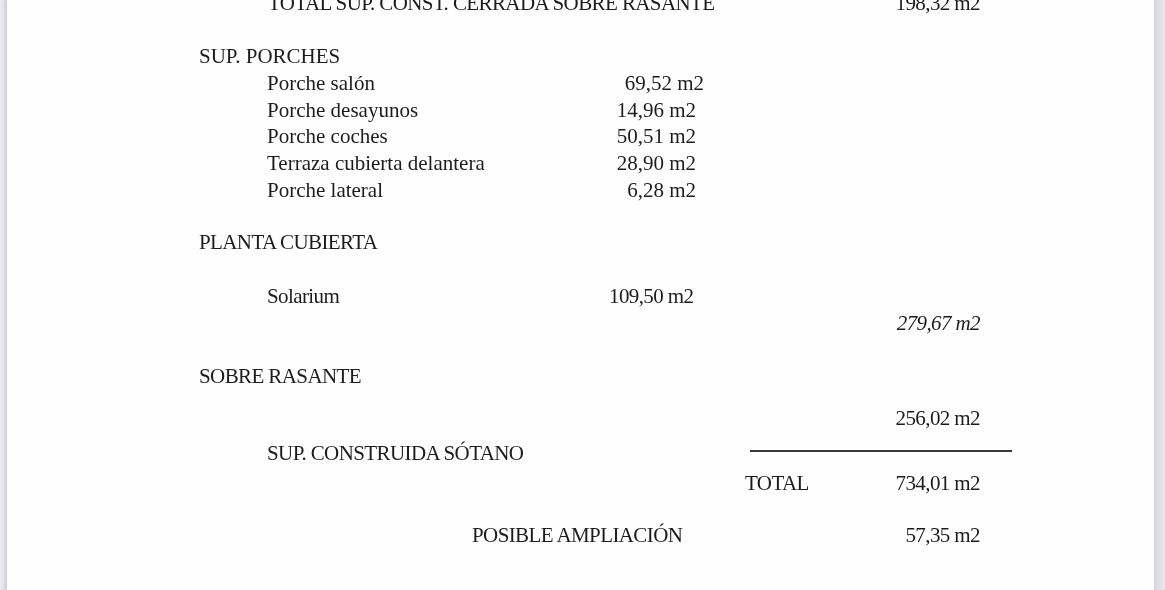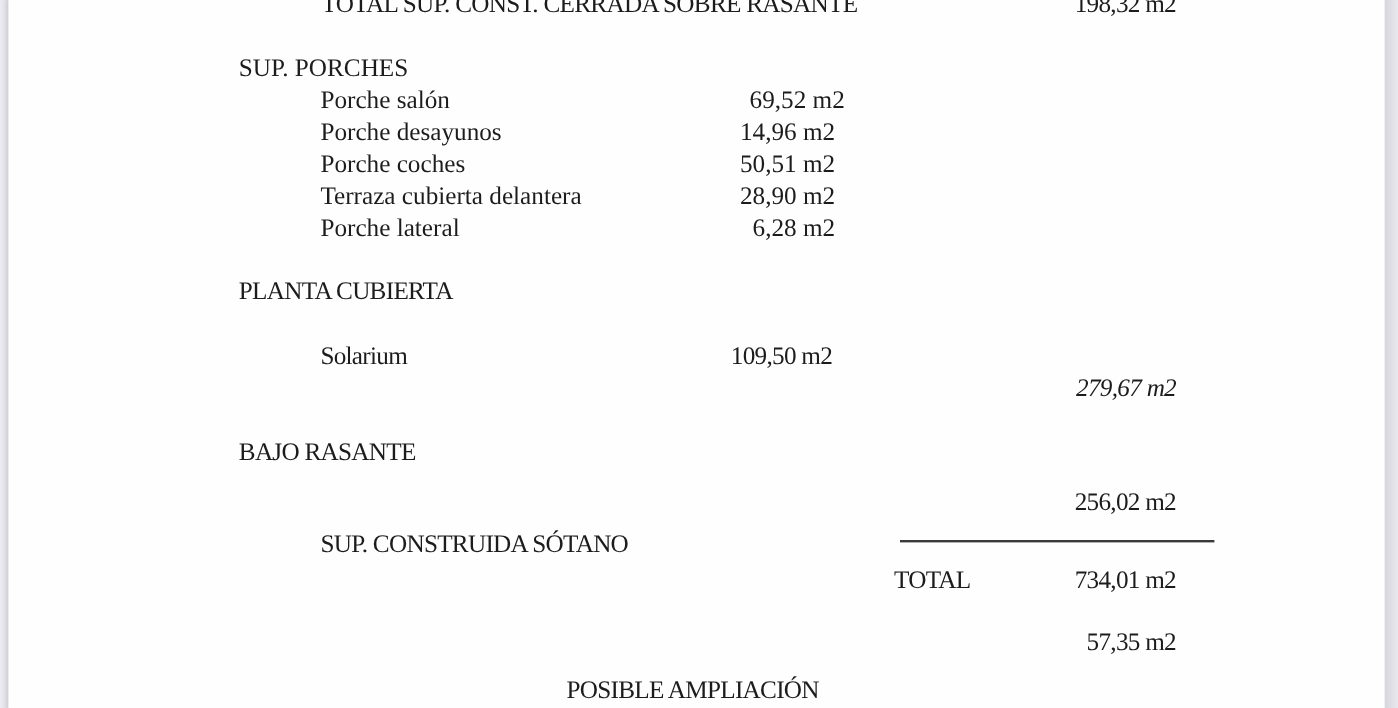--- a/index.html
+++ b/index.html
@@ -71,23 +71,23 @@
 <div class="t r" style="left:560px; width:136px; top:153px;">28,90 m2</div>
 
 <div class="t" style="left:267px; top:180px;">Porche lateral</div>
 <div class="t r" style="left:560px; width:136px; top:180px;">6,28 m2</div>
 
 <div class="t cond" style="left:199px; top:232px;">PLANTA CUBIERTA</div>
 <div class="t cond" style="left:267px; top:286px;">Solarium</div>
 <div class="t cond" style="left:609px; top:286px;">109,50 m2</div>
 <div class="t cond r" style="left:840px; width:140px; top:313px;font-style:italic;">279,67 m2</div>
 
-<div class="t cond" style="left:199px; top:366px;">BAJO RASANTE</div>
+<div class="t cond" style="left:199px; top:366px;">SOBRE RASANTE</div>
 <div class="t cond" style="left:267px; top:420px;margin-top:23px;">SUP. CONSTRUIDA SÓTANO</div>
 <div class="t cond r" style="left:840px; width:140px; top:408px;">256,02 m2</div>
 
 <div class="rule"></div>
 
 <div class="t cond" style="left:745px; top:473px;">TOTAL</div>
 <div class="t cond r" style="left:840px; width:140px; top:473px;">734,01 m2</div>
 
-<div class="t cond" style="left:472px; top:525px;margin-top:40px;">POSIBLE AMPLIACIÓN</div>
+<div class="t cond" style="left:472px; top:525px;">POSIBLE AMPLIACIÓN</div>
 <div class="t cond r" style="left:840px; width:140px; top:525px;">57,35 m2</div>
 
 </body></html>

